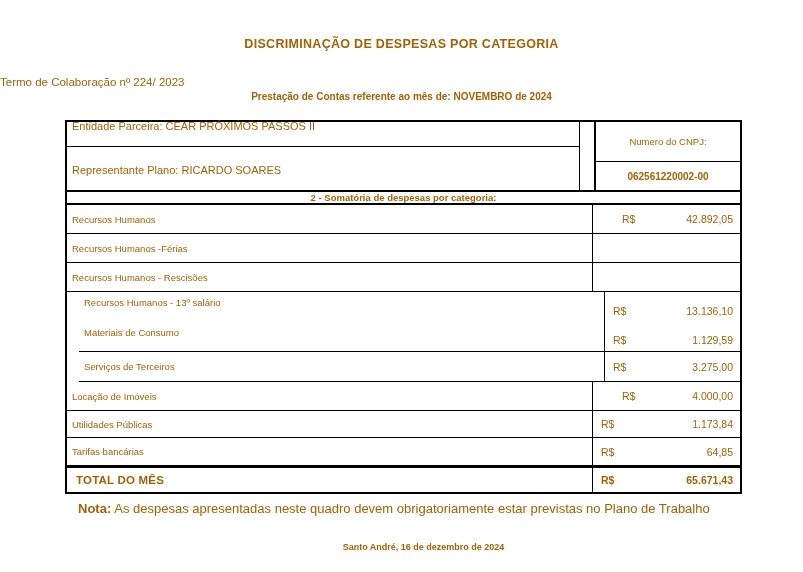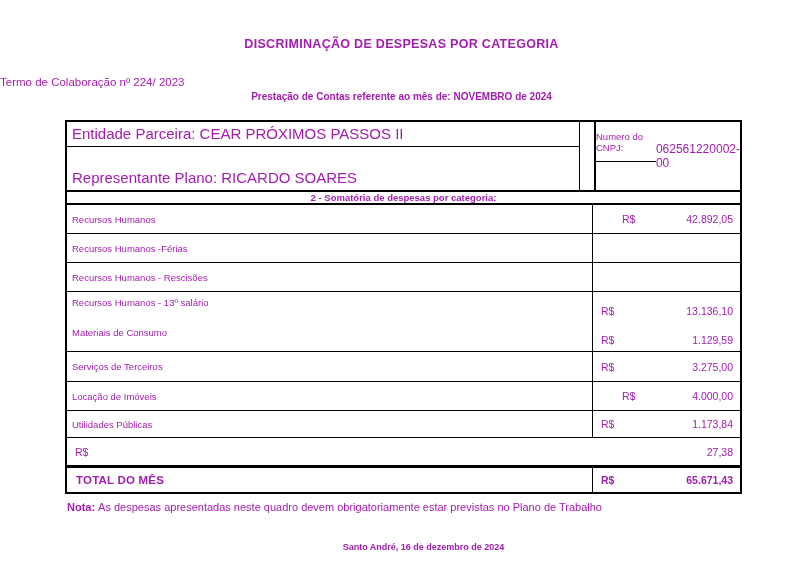--- a/index.html
+++ b/index.html
@@ -3,21 +3,21 @@
 <meta charset="utf-8">
 <style>
   * { margin: 0; padding: 0; box-sizing: border-box; }
   html, body { background: #ffffff; }
   .page {
     position: relative;
     width: 803px;
     height: 572px;
     background: #ffffff;
     font-family: "Liberation Sans", "DejaVu Sans", sans-serif;
-    color: #a21caf;
+    color: #a16207;
     overflow: hidden;
   }
 
   
   .doc-title {
     position: absolute; top: 37px; left: 0; width: 100%;
     text-align: center; font-size: 12.5px; font-weight: bold; letter-spacing: 0.3px;
   }
   .doc-subtitle {
     position: absolute; top: 76px; left: 0; width: 100%;
@@ -42,37 +42,37 @@
     width: 513px; border-right: 1px solid #000000;
     display: flex; flex-direction: column;
   }
   .ident-header {
     height: 18px; border-bottom: 1px solid #000000;
     display: flex; align-items: center; justify-content: center;
     font-size: 10px; font-weight: bold;
   }
   .ident-row {
     display: flex; align-items: flex-end;
-    font-size: 15px; padding: 0 0 4px 5px;
+    font-size: 11px; padding: 0 0 14px 5px;
   }
   .ident-row.entity { height: 25px; border-bottom: 1px solid #000000; }
   .ident-row.rep { flex: 1; }
   .ident-gap { width: 14px; }
   .cnpj-box {
     flex: 1; border-left: 2px solid #000000;
-    display: flex; flex-direction: row;
+    display: flex; flex-direction: column;
   }
   .cnpj-label {
     height: 40px; border-bottom: 1px solid #000000;
     display: flex; align-items: center; justify-content: center;
     font-size: 9.5px;
   }
   .cnpj-value {
     flex: 1; display: flex; align-items: center; justify-content: center;
-    font-size: 12px; font-weight: normal;
+    font-size: 10px; font-weight: bold;
   }
 
   
   .section2 {
     height: 15px; border-top: 2px solid #000000; border-bottom: 2px solid #000000;
     display: flex; align-items: center; justify-content: center;
     font-size: 9.5px; font-weight: bold;
   }
 
   
@@ -80,21 +80,21 @@
   .erow .lbl {
     width: 526px; border-right: 1px solid #000000;
     display: flex; align-items: center;
     padding-left: 5px; font-size: 9.5px;
   }
   .erow .val {
     flex: 1; display: flex; align-items: center; justify-content: space-between;
     padding: 0 7px 0 8px; font-size: 10.5px;
   }
   .erow.h29 { height: 29px; gap: 21px; }
-  .erow.h30 { height: 30px; }
+  .erow.h30 { height: 30px; margin-left: 12px; }
   .erow.h27 { height: 27px; }
   .erow.no-bb { border-bottom: none; }
   .erow.merged-top .lbl,
   .erow.merged-bot .lbl { align-items: flex-start; padding-top: 5px; }
   .erow.merged-top .val,
   .erow.merged-bot .val { align-items: flex-end; padding-bottom: 5px; }
 
   
   .trow {
     height: 27px; border-top: 3px solid #000000; border-bottom: none;
@@ -105,22 +105,22 @@
     display: flex; align-items: center;
     padding-left: 9px; font-size: 11.5px; letter-spacing: 0.2px;
   }
   .trow .val {
     flex: 1; display: flex; align-items: center; justify-content: space-between;
     padding: 0 7px 0 8px; font-size: 10.5px;
   }
 
   
   .note {
-    position: absolute; left: 67px; top: 501px;
-    font-size: 11px;
+    position: absolute; left: 78px; top: 501px;
+    font-size: 13px;
   }
   .note .note-label { font-weight: bold; margin-right: 3px; }
   .date-line {
     position: absolute; top: 542px; left: 0; width: 100%;
     text-align: center; font-size: 9px; font-weight: bold; padding-left: 44px;
   }
 </style>
 </head>
 <body>
 
@@ -204,23 +204,24 @@
 
     <div class="erow h27">
       <div class="lbl">Utilidades Públicas</div>
       <div class="val">
         <span>R$</span>
         <span>1.173,84</span>
       </div>
     </div>
 
     <div class="erow h27 no-bb">
-      <div class="val">
-        <span>R$</span>
-        <span>27,38</span>
+      <div class="lbl">Tarifas bancárias</div>
+      <div class="val">
+        <span>R$</span>
+        <span>64,85</span>
       </div>
     </div>
 
     <div class="trow">
       <div class="lbl">TOTAL DO MÊS</div>
       <div class="val">
         <span>R$</span>
         <span>65.671,43</span>
       </div>
     </div>

